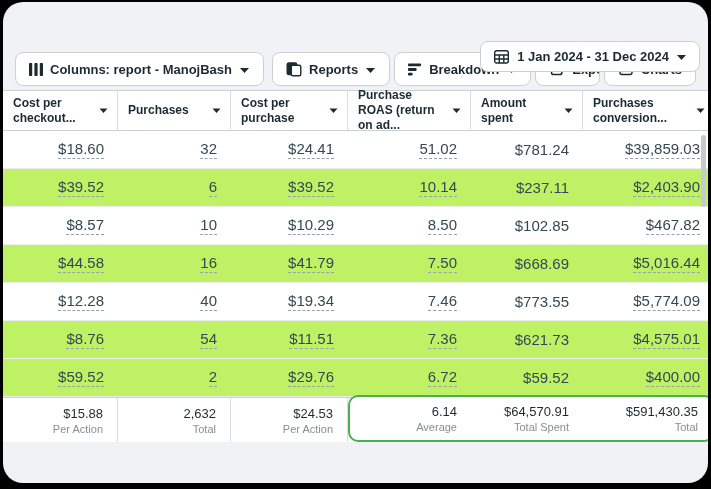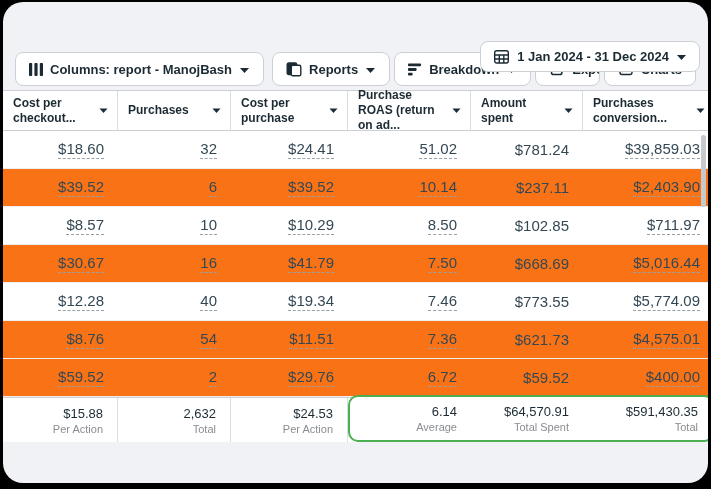--- a/index.html
+++ b/index.html
@@ -35,21 +35,21 @@
            padding:4px 9px 4px 10px; font-size:12px; font-weight:bold; color:#1c2b33;
            line-height:1.25; border-right:1px solid #dadde1; cursor:pointer; }
   .hcell:last-child { border-right:none; }
   .hcell .htxt { max-width:calc(100% - 14px); }
   .c1{width:115px;flex:0 0 auto;} .c2{width:113px;flex:0 0 auto;}
   .c3{width:117px;flex:0 0 auto;} .c4{width:123px;flex:0 0 auto;}
   .c5{width:112px;flex:0 0 auto;} .c6{width:131px;flex:0 0 auto;}
 
   .tbody { position:relative; }
   .trow { display:flex; height:38px; background:#fff; border-bottom:1px solid #eceef0; }
-  .trow.alt { background:#f97316; }
+  .trow.alt { background:#bef264; }
   .cell { display:flex; align-items:center; justify-content:flex-end;
           padding-right:14px; font-size:15px; color:#344854; }
   .val.u { border-bottom:1px dashed #98a0a6; padding-bottom:1px; cursor:pointer; }
 
   .scrollbar { position:absolute; right:2px; top:4px; width:5px; height:72px;
                border-radius:3px; background:#c6c9cd; cursor:grab; }
 
   
   .tfoot { display:flex; height:45px; background:#fff; border-top:1px solid #ccd0d5;
            position:relative; }
@@ -259,26 +259,26 @@
           <div class="cell c3">
             <span class="val u">$10.29</span>
           </div>
           <div class="cell c4">
             <span class="val u">8.50</span>
           </div>
           <div class="cell c5">
             <span class="val">$102.85</span>
           </div>
           <div class="cell c6">
-            <span class="val u">$711.97</span>
+            <span class="val u">$467.82</span>
           </div>
         </div>
         <div class="trow alt">
           <div class="cell c1">
-            <span class="val u">$30.67</span>
+            <span class="val u">$44.58</span>
           </div>
           <div class="cell c2">
             <span class="val u">16</span>
           </div>
           <div class="cell c3">
             <span class="val u">$41.79</span>
           </div>
           <div class="cell c4">
             <span class="val u">7.50</span>
           </div>

